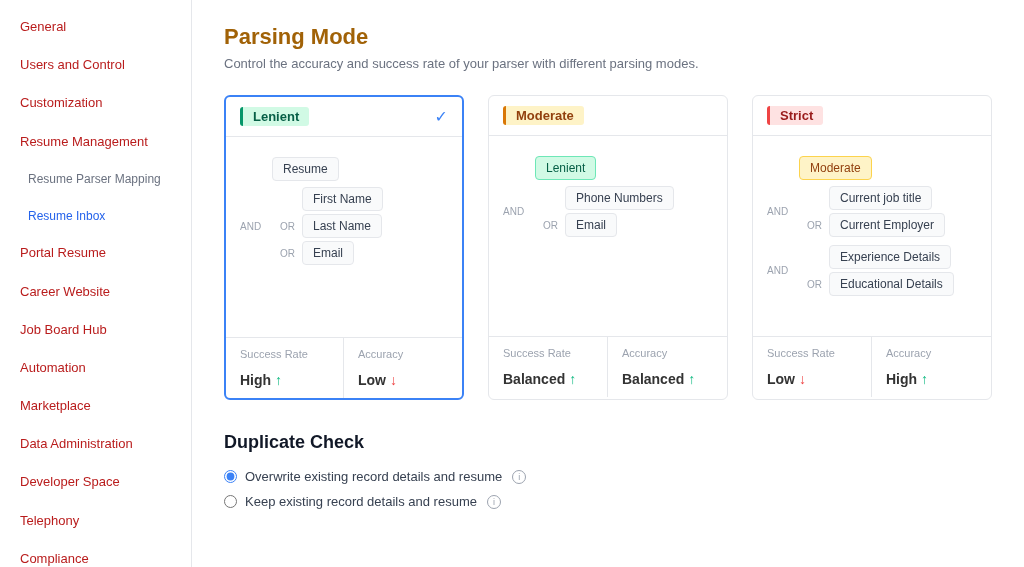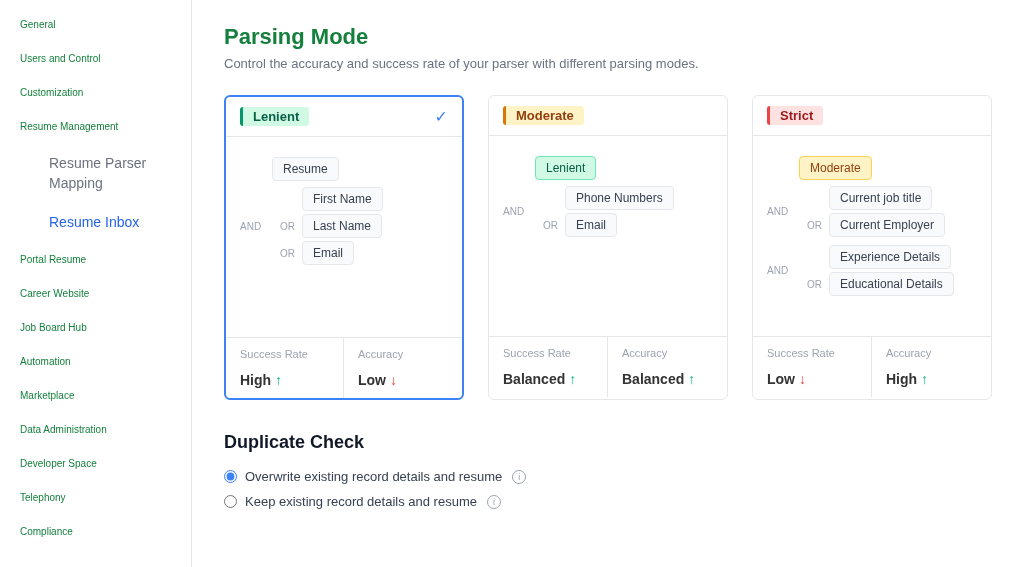--- a/index.html
+++ b/index.html
@@ -10,44 +10,44 @@
       width: 192px;
       min-width: 192px;
       border-right: 1px solid #e5e7eb;
       background: #fff;
       overflow-y: auto;
       padding: 8px 0;
     }
     .sidebar-item {
       padding: 10px 20px;
       cursor: pointer;
-      color: #15803d;
-      font-size: 10px;
+      color: #b91c1c;
+      font-size: 13px;
       line-height: 1.4;
     }
     .sidebar-item.active { color: #2563eb; }
     .sidebar-item.sub {
-      padding-left: 49px;
+      padding-left: 28px;
       color: #6b7280;
-      font-size: 14px;
+      font-size: 12px;
     }
     .sidebar-item.sub.active { color: #2563eb; }
 
     
     .main {
       flex: 1;
       overflow-y: auto;
       padding: 24px 32px;
       background: #fff;
     }
 
     .page-title {
       font-size: 22px;
       font-weight: 600;
-      color: #15803d;
+      color: #a16207;
       margin-bottom: 6px;
     }
     .page-subtitle {
       font-size: 13px;
       color: #6b7280;
       margin-bottom: 24px;
     }
 
     
     .modes-grid {

